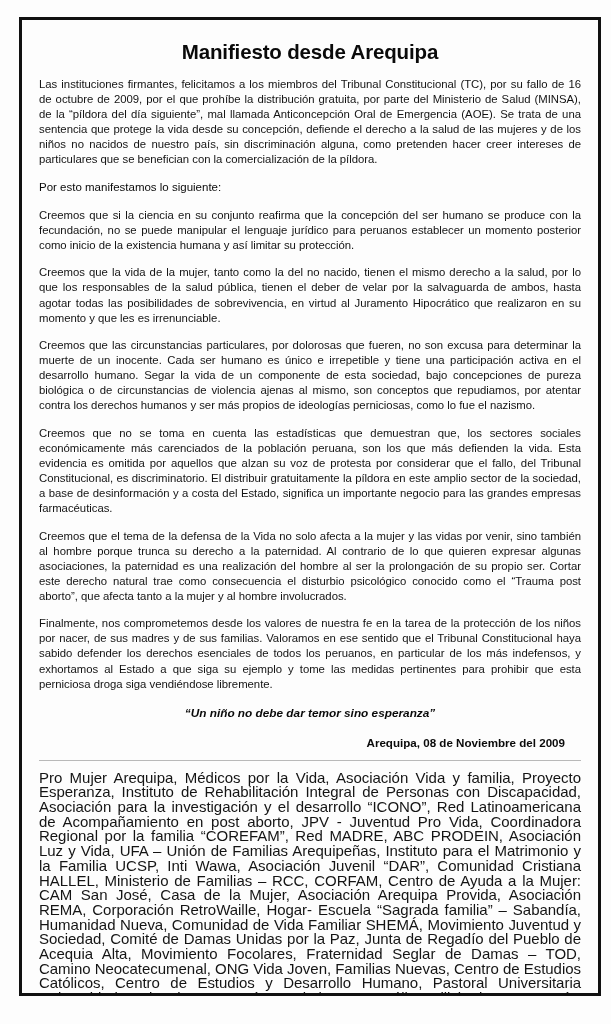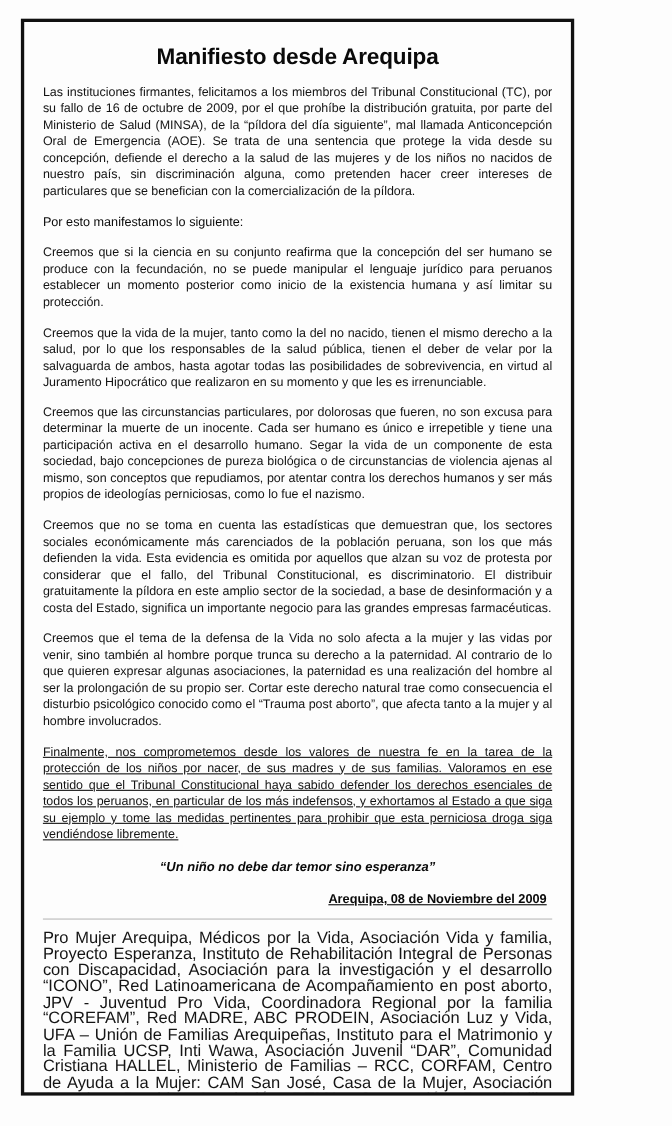--- a/index.html
+++ b/index.html
@@ -23,21 +23,21 @@
     height: 1024px;
     background: #fdfdfd;
     box-sizing: border-box;
   }
 
   
   .manifesto-frame {
     position: absolute;
     left: 19px;
     top: 17px;
-    width: 503px;
+    width: 582px;
     height: 979px;
     box-sizing: border-box;
     border: 3px solid #111111;
     background: #fdfdfd;
     padding: 13px 17px 10px 17px;
     overflow: hidden;
   }
 
   .doc-title {
     font-size: 20.5px;
@@ -54,21 +54,20 @@
     line-height: 15.05px;
     text-align: justify;
     text-justify: inter-word;
     margin: 0 0 12.5px 0;
     color: #131313;
     letter-spacing: -0.02px;
   }
 
   .para.tight {
     margin-bottom: 12px;
-    text-decoration: underline;
   }
 
   .subhead {
     font-size: 11.5px;
     line-height: 15px;
     font-weight: normal;
     text-align: left;
     margin: 0 0 13px 0;
     color: #0a0a0a;
   }
@@ -79,23 +78,22 @@
     font-style: italic;
     text-align: center;
     margin: 14px 0 16px 0;
     color: #0a0a0a;
   }
 
   .dateline {
     font-size: 11.6px;
     font-weight: bold;
     text-align: right;
-    margin: 0 5px 11px 0;
+    margin: 0 16px 11px 0;
     color: #0a0a0a;
-    text-decoration: underline;
   }
 
   .rule {
     border: 0;
     border-top: 1px solid #b9b9b9;
     margin: 0 0 10px 0;
     height: 0;
   }
 
   .signatories {

